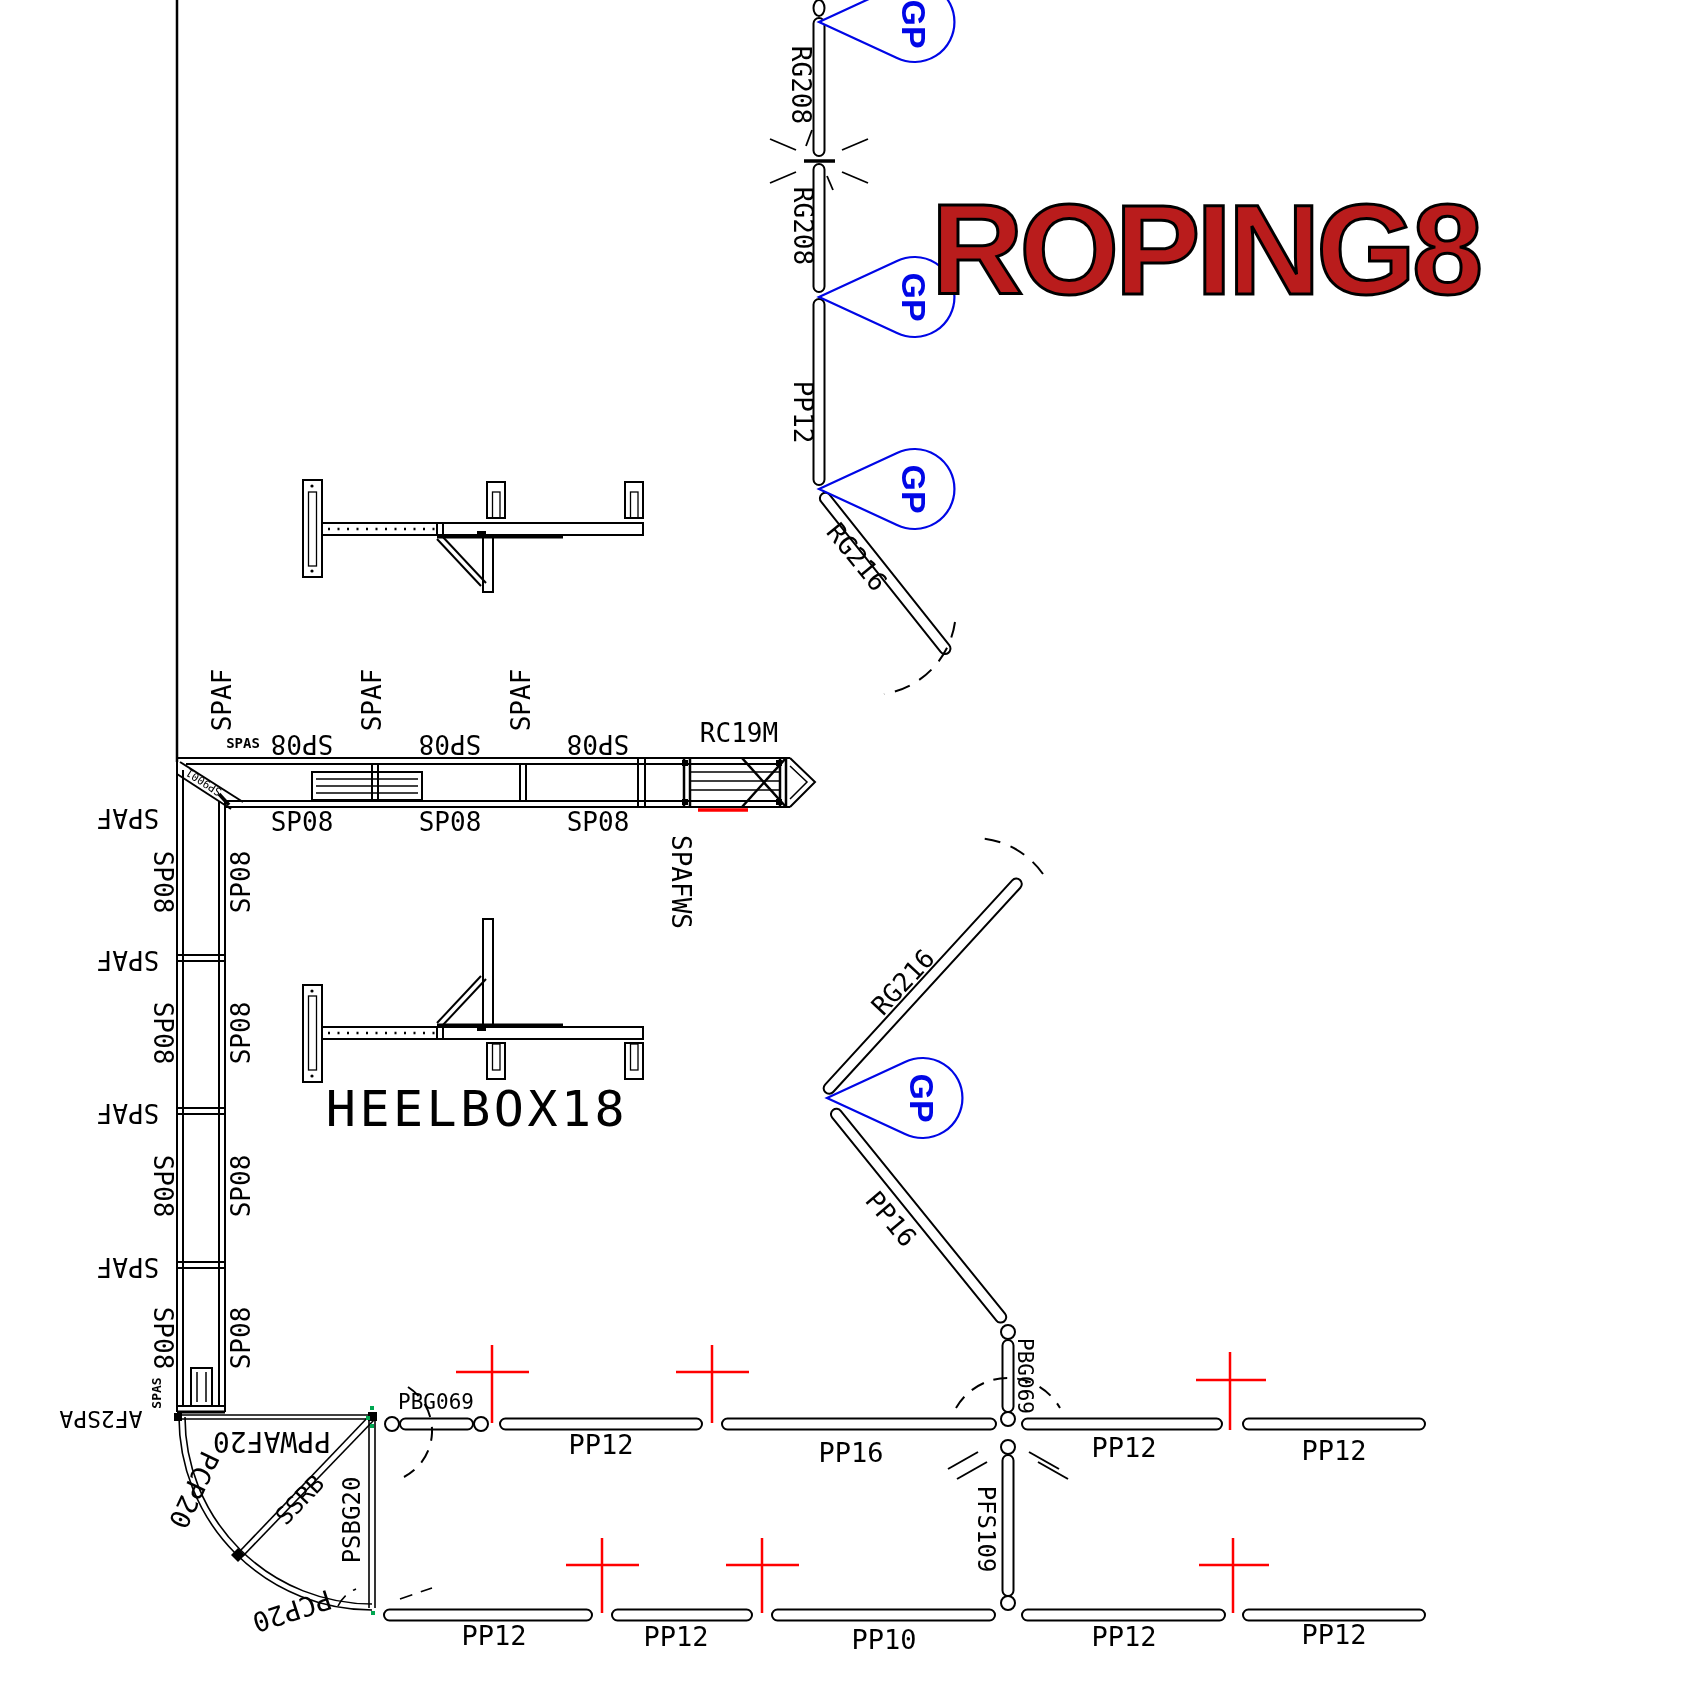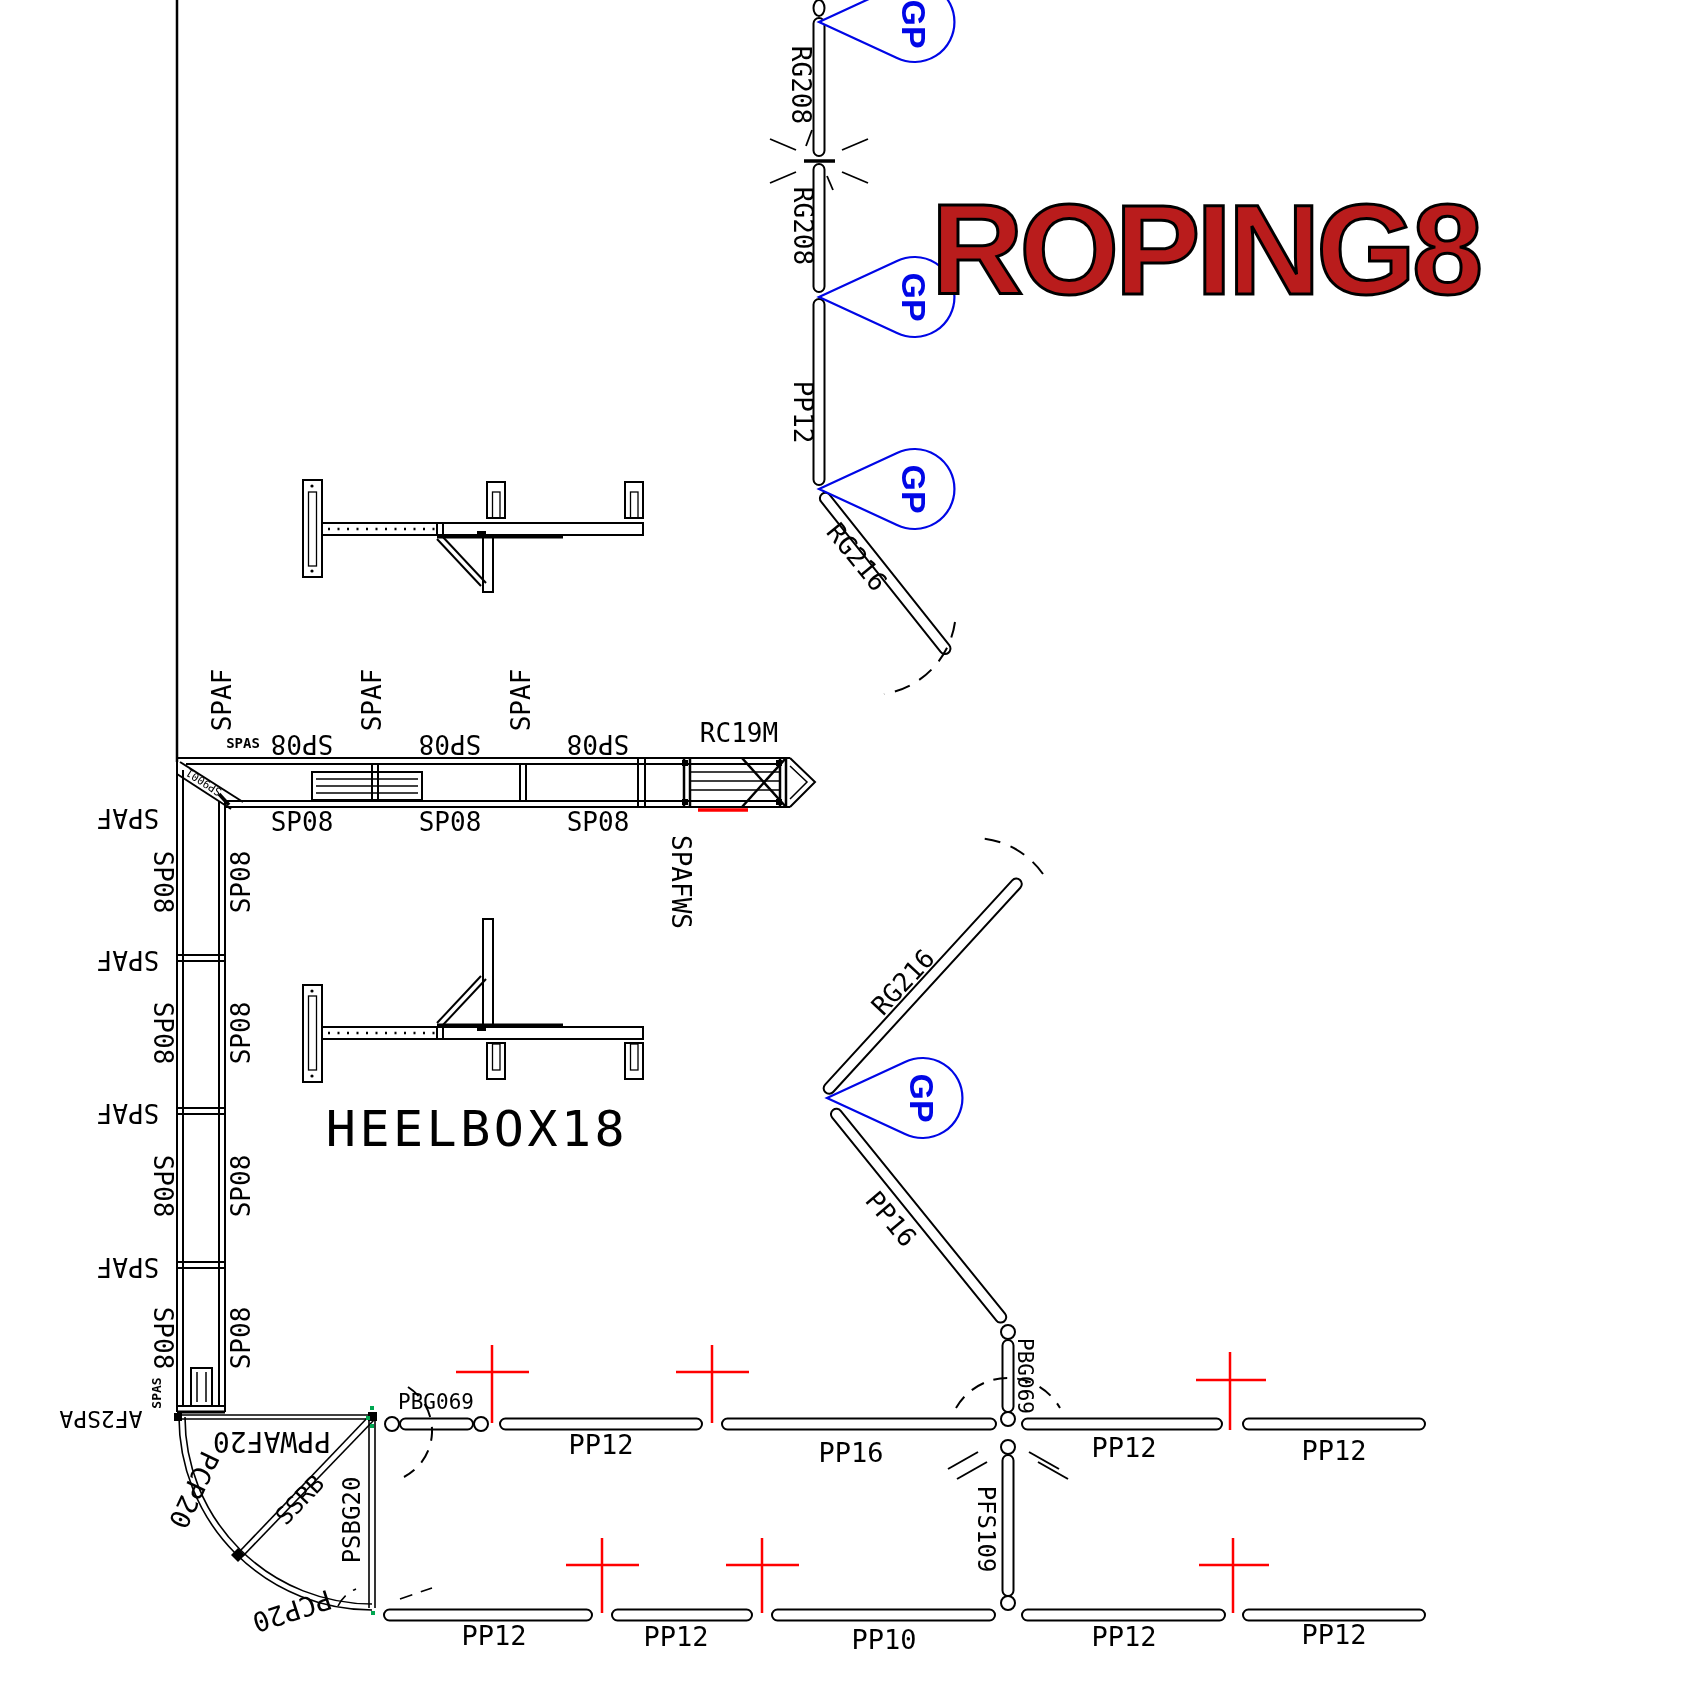--- a/index.html
+++ b/index.html
@@ -223,21 +223,21 @@
   <g stroke="#0007e6" stroke-width="2.2" fill="#fff">
     <path transform="translate(819 22)" d="M0,0 L78,-36 A40,40 0 1 1 78,36 Z"></path>
     <path transform="translate(819 297)" d="M0,0 L78,-36 A40,40 0 1 1 78,36 Z"></path>
     <path transform="translate(819 489)" d="M0,0 L78,-36 A40,40 0 1 1 78,36 Z"></path>
     <path transform="translate(827 1098)" d="M0,0 L78,-36 A40,40 0 1 1 78,36 Z"></path>
   </g>
 </svg>
 
   <div class="lbl title" style="left:1205px;top:250px;font-size:128px;transform:translate(-50%,-50%);">ROPING8</div>
 
-  <div class="lbl" style="left:477px;top:1109px;font-size:50px;letter-spacing:3.5px;transform:translate(-50%,-50%);margin-top:20px;">HEELBOX18</div>
+  <div class="lbl" style="left:477px;top:1109px;font-size:50px;letter-spacing:3.5px;transform:translate(-50%,-50%);">HEELBOX18</div>
 
   <div class="lbl" style="left:739px;top:733px;font-size:26px;transform:translate(-50%,-50%);">RC19M</div>
   <div class="lbl" style="left:681px;top:882px;font-size:26px;transform:translate(-50%,-50%) rotate(90deg);">SPAFWS</div>
 
   <div class="lbl" style="left:801px;top:85px;font-size:26px;transform:translate(-50%,-50%) rotate(90deg);">RG208</div>
   <div class="lbl" style="left:803px;top:226px;font-size:26px;transform:translate(-50%,-50%) rotate(90deg);">RG208</div>
   <div class="lbl" style="left:803px;top:412px;font-size:26px;transform:translate(-50%,-50%) rotate(90deg);">PP12</div>
 
   <div class="lbl" style="left:857px;top:557px;font-size:26px;transform:translate(-50%,-50%) rotate(51deg);">RG216</div>
   <div class="lbl" style="left:903px;top:982px;font-size:26px;transform:translate(-50%,-50%) rotate(-47deg);">RG216</div>

